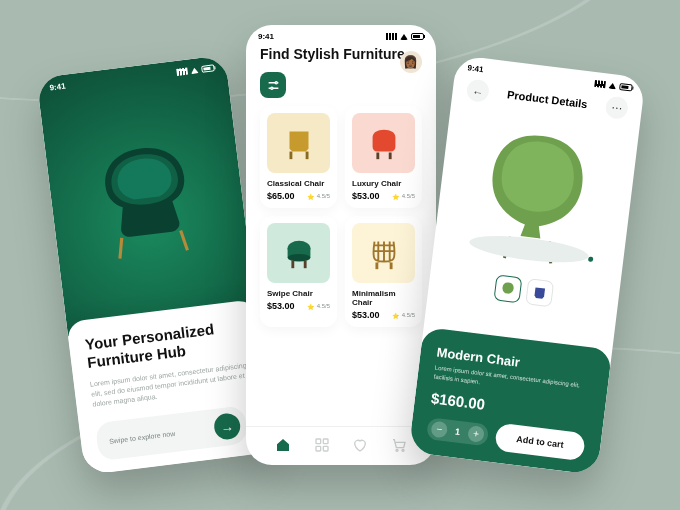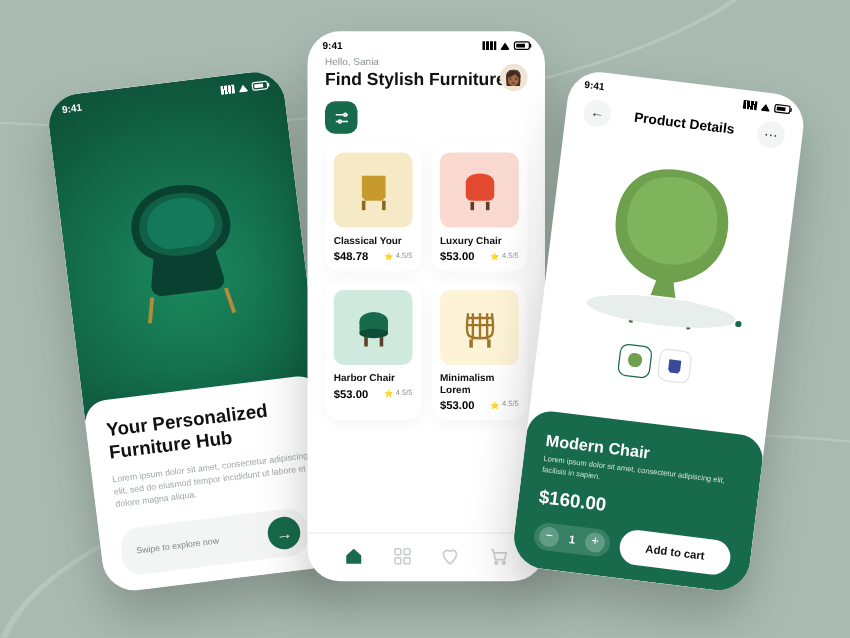--- a/index.html
+++ b/index.html
@@ -152,44 +152,43 @@
   <div class="phone mid">
     <div class="statusbar">
       <span>9:41</span>
       <div class="status-icons">
           <span class="bars"></span>
           <span class="wifi"></span>
           <span class="batt"></span>
         </div>
     </div>
     <div class="mid-body">
-      <div class="greet">Hello, Sania</div>
       <div class="headline">Find Stylish Furniture</div>
       <div class="avatar">👩🏾</div>
       <div class="search">
         <div class="filter-btn">
           <svg width="13" height="13" viewBox="0 0 24 24" fill="none" stroke="#fff" stroke-width="2.5">
               <path d="M3 7h12M21 7h-2M3 17h4M21 17H11"></path>
               <circle cx="17" cy="7" r="2"></circle>
               <circle cx="9" cy="17" r="2"></circle>
             </svg>
         </div>
       </div>
       <div class="grid">
         <div class="card">
           <div class="thumb" style="background:#f6e9c5">
               <svg class="mini" viewBox="0 0 40 40">
                 <path fill="#c79a2e" d="M10 8h20v18l-3 3H13l-3-3z"></path>
                 <rect fill="#8a6a1e" x="10" y="29" width="3" height="8"></rect>
                 <rect fill="#8a6a1e" x="27" y="29" width="3" height="8"></rect>
               </svg>
             </div>
-          <h4>Classical Your</h4>
+          <h4>Classical Chair</h4>
           <div class="price-row">
-              <span class="price">$48.78</span>
+              <span class="price">$65.00</span>
               <span class="rating">⭐ <span>4.5/5</span></span>
             </div>
         </div>
         <div class="card">
           <div class="thumb" style="background:#f9d9d0">
               <svg class="mini" viewBox="0 0 40 40">
                 <path fill="#e2492e" d="M8 14c0-5 5-8 12-8s12 3 12 8v10c0 3-2 5-5 5H13c-3 0-5-2-5-5z"></path>
                 <rect fill="#5a4028" x="12" y="30" width="3" height="7"></rect>
                 <rect fill="#5a4028" x="25" y="30" width="3" height="7"></rect>
               </svg>
@@ -203,35 +202,35 @@
         <div class="card">
           <div class="thumb" style="background:#cfeadd">
               <svg class="mini" viewBox="0 0 40 40">
                 <ellipse fill="#176a4c" cx="20" cy="15" rx="12" ry="8"></ellipse>
                 <rect fill="#176a4c" x="8" y="15" width="24" height="10"></rect>
                 <ellipse fill="#0d4d37" cx="20" cy="25" rx="12" ry="4"></ellipse>
                 <rect fill="#5a4028" x="12" y="28" width="3" height="8"></rect>
                 <rect fill="#5a4028" x="25" y="28" width="3" height="8"></rect>
               </svg>
             </div>
-          <h4>Harbor Chair</h4>
+          <h4>Swipe Chair</h4>
           <div class="price-row">
               <span class="price">$53.00</span>
               <span class="rating">⭐ <span>4.5/5</span></span>
             </div>
         </div>
         <div class="card">
           <div class="thumb" style="background:#fdf3d6">
               <svg class="mini" viewBox="0 0 40 40">
                 <path fill="none" stroke="#a0762a" stroke-width="2" d="M10 8c0 0-2 14 0 18s18 4 20 0 0-18 0-18M10 12h20M10 18h20M14 8v22M20 8v22M26 8v22"></path>
                 <rect fill="#a0762a" x="11" y="30" width="3" height="7"></rect>
                 <rect fill="#a0762a" x="26" y="30" width="3" height="7"></rect>
               </svg>
             </div>
-          <h4>Minimalism Lorem</h4>
+          <h4>Minimalism Chair</h4>
           <div class="price-row">
               <span class="price">$53.00</span>
               <span class="rating">⭐ <span>4.5/5</span></span>
             </div>
         </div>
       </div>
     </div>
     <div class="tabbar">
       <svg class="tab active" viewBox="0 0 24 24" fill="currentColor">
           <path d="M3 11 12 3l9 8v10H3z"></path>

